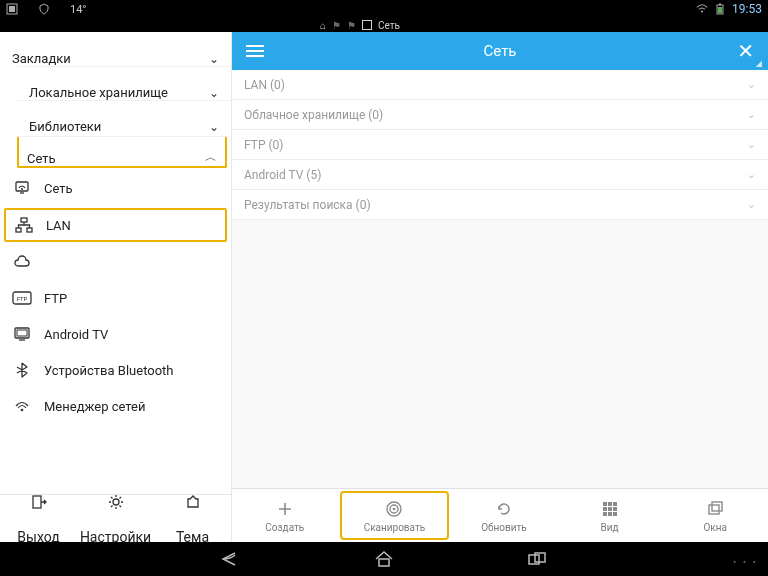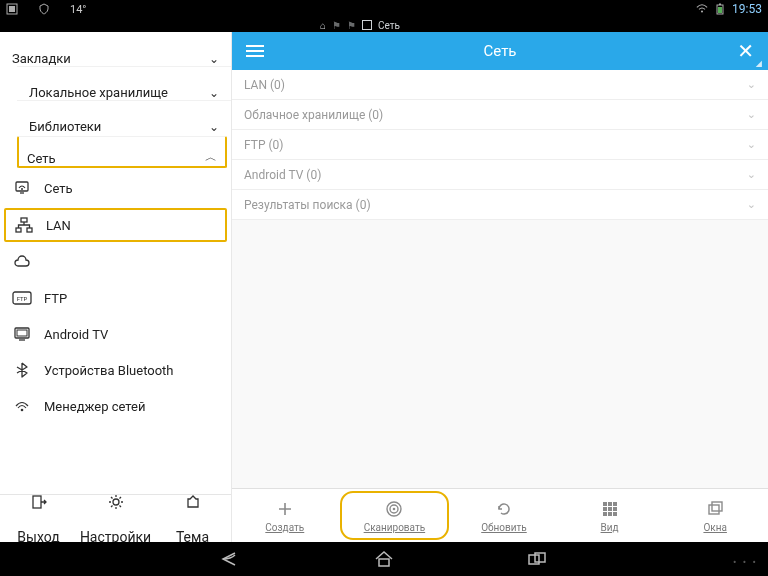--- a/index.html
+++ b/index.html
@@ -42,23 +42,23 @@
   .hamb span { width:18px; height:2px; background:#fff; display:block; }
   .header-title { position:absolute; left:50%; transform:translateX(-50%); font-size:15px; }
   .close-x { margin-left:auto; font-size:20px; cursor:pointer; padding:2px 4px; }
   .resize-ico { position:absolute; right:6px; bottom:2px; font-size:8px; opacity:.8; }
 
   .list { flex:1; overflow:hidden; }
   .row { height: 30px; display:flex; align-items:center; padding:0 12px; font-size:12px; color:#9a9a9a; border-bottom:1px solid #eee; cursor:pointer; background:#fff; }
   .row .chev { margin-left:auto; color:#c5c5c5; font-size:11px; }
 
   .bottom-tb { height: 54px; border-top:1px solid #e0e0e0; background:#fff; display:flex; }
-  .tb-btn { flex:1; display:flex; flex-direction:column; align-items:center; justify-content:center; gap:3px; font-size:10px; color:#7a7a7a; cursor:pointer;text-decoration:underline; }
+  .tb-btn { flex:1; display:flex; flex-direction:column; align-items:center; justify-content:center; gap:3px; font-size:10px; color:#7a7a7a; cursor:pointer; }
   .tb-btn .icon { height:20px; display:flex; align-items:center; justify-content:center; color:#8a8a8a; }
-  .tb-btn.highlight { border:2px solid #e9b200; border-radius:13px; margin:2px; }
+  .tb-btn.highlight { border:2px solid #e9b200; border-radius:4px; margin:2px; }
 
   
   .navbar { height: 34px; background:#000; display:flex; align-items:center; justify-content:center; gap:120px; }
   .nav-btn { width:36px; height:20px; display:flex; align-items:center; justify-content:center; cursor:pointer; }
   .navdots { position:absolute; right:10px; bottom:8px; color:#555; font-size:10px; letter-spacing:2px; }
 
   svg { display:block; }
 </style>
 </head>
 <body>
@@ -245,21 +245,21 @@
         </div>
         <div class="row">
           <span>Облачное хранилище (0)</span>
           <span class="chev">⌄</span>
         </div>
         <div class="row">
           <span>FTP (0)</span>
           <span class="chev">⌄</span>
         </div>
         <div class="row">
-          <span>Android TV (0)</span>
+          <span>Android TV (5)</span>
           <span class="chev">⌄</span>
         </div>
         <div class="row">
           <span>Результаты поиска (0)</span>
           <span class="chev">⌄</span>
         </div>
       </div>
 
       <div class="bottom-tb">
         <div class="tb-btn">

